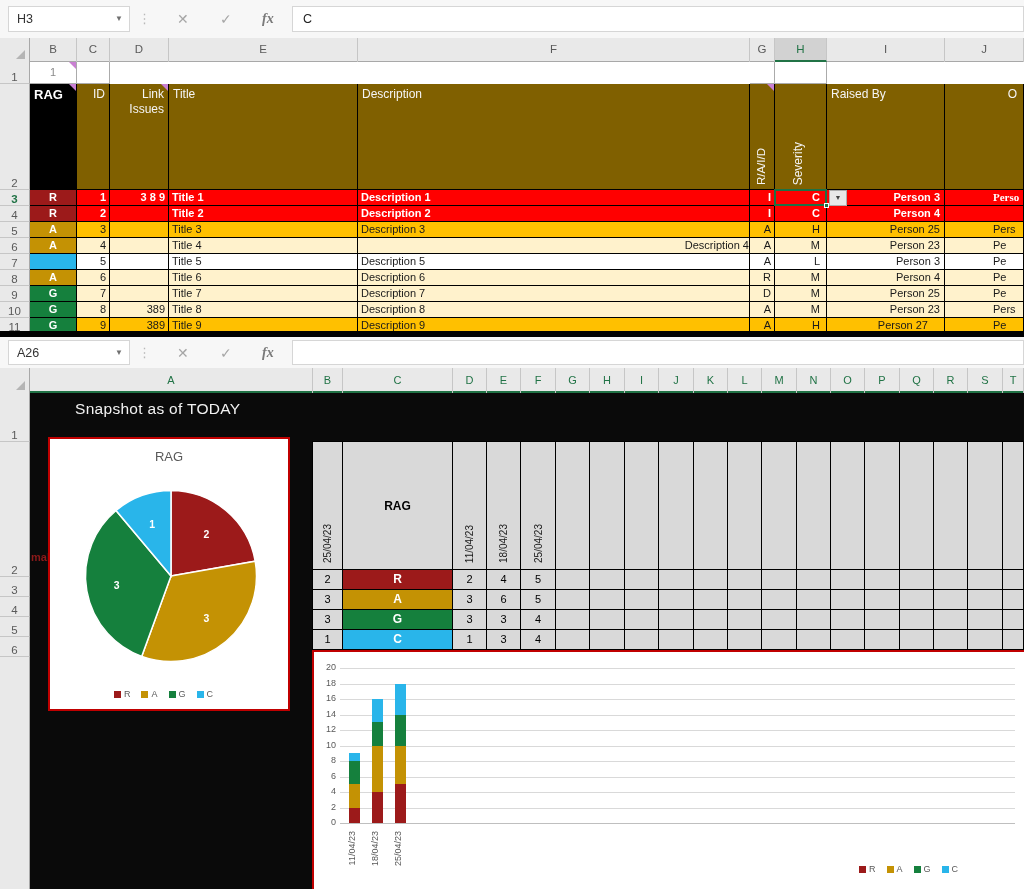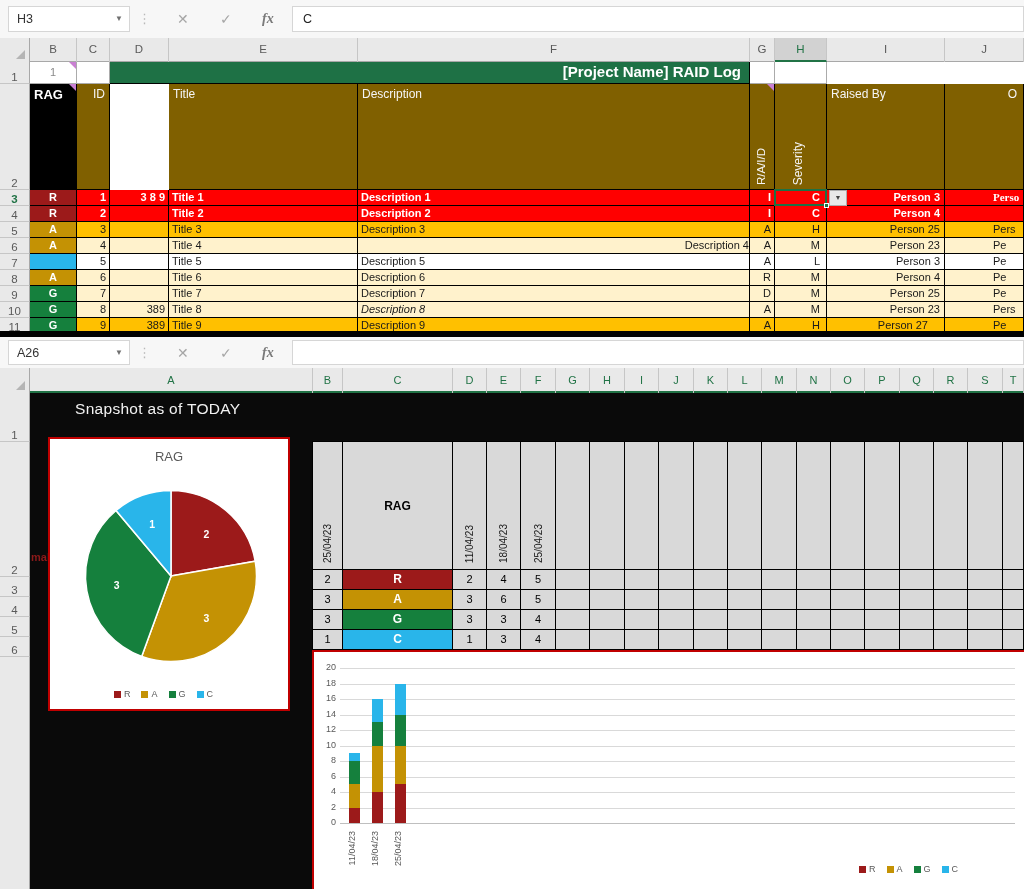--- a/index.html
+++ b/index.html
@@ -76,29 +76,32 @@
         <div style="position: absolute; left: 0px; top: 286px; width: 30px; height: 16px; background: rgb(233, 233, 233); border-bottom: 1px solid rgb(198, 198, 198); border-right: 1px solid rgb(168, 168, 168); display: flex; align-items: flex-end; justify-content: center; font-size: 11.5px; color: rgb(90, 90, 90);">9</div>
         <div style="position: absolute; left: 0px; top: 302px; width: 30px; height: 16px; background: rgb(233, 233, 233); border-bottom: 1px solid rgb(198, 198, 198); border-right: 1px solid rgb(168, 168, 168); display: flex; align-items: flex-end; justify-content: center; font-size: 11.5px; color: rgb(90, 90, 90);">10</div>
         <div style="position: absolute; left: 0px; top: 318px; width: 30px; height: 16px; background: rgb(233, 233, 233); border-bottom: 1px solid rgb(198, 198, 198); border-right: 1px solid rgb(168, 168, 168); display: flex; align-items: flex-end; justify-content: center; font-size: 11.5px; color: rgb(90, 90, 90);">11</div>
       </div>
 
   <div class="cell" style="left:30px;top:62px;width:47px;height:22px;background:#fff;border-right:1px solid #ABABAB;border-bottom:1px solid #ABABAB;text-align:center;line-height:21px;color:#8A8A8A;">
     <span>1</span>
     <span class="pflag"></span>
   </div>
   <div class="cell" style="left:77px;top:62px;width:33px;height:22px;background:#fff;border-right:1px solid #ABABAB;border-bottom:1px solid #ABABAB;"></div>
-  <div class="cell" style="left:110px;top:62px;width:640px;height:22px;background:#1E7145;color:#fff;font-weight:bold;font-size:15px;text-align:right;padding:2px 8px 0 0;border-right:1px solid #000;border-bottom:1px solid #000;">[Project Name] RAID Log</div>
   <div class="cell" style="left:750px;top:62px;width:25px;height:22px;background:#fff;border-right:1px solid #ABABAB;border-bottom:1px solid #ABABAB;"></div>
   <div class="cell" style="left:775px;top:62px;width:52px;height:22px;background:#fff;border-right:1px solid #ABABAB;border-bottom:1px solid #ABABAB;"></div>
 
   <div class="cell" style="left:30px;top:84px;width:47px;height:106px;background:#000;color:#fff;font-weight:bold;font-size:13px;padding:3px 4px;">
     <span>RAG</span>
     <span class="pflag"></span>
   </div>
   <div class="cell hdr2" style="left:77px;top:84px;width:33px;height:106px;text-align:right;">ID</div>
+  <div class="cell hdr2" style="left:110px;top:84px;width:59px;height:106px;text-align:right;white-space:normal;line-height:15px;">
+    <span>Link Issues</span>
+    <span class="pflag"></span>
+  </div>
   <div class="cell hdr2" style="left:169px;top:84px;width:189px;height:106px;">Title</div>
   <div class="cell hdr2" style="left:358px;top:84px;width:392px;height:106px;">Description</div>
   <div class="cell hdr2" style="left:750px;top:84px;width:25px;height:106px;">
     <span class="vtext" style="position:absolute;bottom:4px;left:4px;font-size:11.5px;">R/A/I/D</span>
     <span class="pflag"></span>
   </div>
   <div class="cell hdr2" style="left:775px;top:84px;width:52px;height:106px;">
     <span class="vtext" style="position:absolute;bottom:4px;left:16px;font-size:12px;">Severity</span>
   </div>
   <div class="cell hdr2" style="left:827px;top:84px;width:118px;height:106px;">Raised By</div>
@@ -180,21 +183,21 @@
           <div class="cell" style="position: absolute; left: 750px; width: 25px; top: 286px; height: 16px; background: rgb(255, 242, 204); color: rgb(26, 26, 26); text-align: right; padding-right: 3px;">D</div>
           <div class="cell" style="position: absolute; left: 775px; width: 52px; top: 286px; height: 16px; background: rgb(255, 242, 204); color: rgb(26, 26, 26); text-align: right; padding-right: 6px;">M</div>
           <div class="cell" style="position: absolute; left: 827px; width: 118px; top: 286px; height: 16px; background: rgb(255, 242, 204); color: rgb(26, 26, 26); text-align: right; padding-right: 4px;">Person 25</div>
           <div class="cell" style="position: absolute; left: 945px; width: 79px; top: 286px; height: 16px; background: rgb(255, 242, 204); color: rgb(26, 26, 26); padding-left: 48px;">Pe</div>
         </div>
         <div style="position: absolute; left: 0px; top: 0px; width: 0px; height: 0px;">
           <div class="cell" style="position: absolute; left: 30px; width: 47px; top: 302px; height: 16px; background: rgb(21, 128, 61); color: rgb(255, 255, 255); font-weight: bold; text-align: center;">G</div>
           <div class="cell" style="position: absolute; left: 77px; width: 33px; top: 302px; height: 16px; background: rgb(255, 242, 204); color: rgb(26, 26, 26); text-align: right; padding-right: 3px;">8</div>
           <div class="cell" style="position: absolute; left: 110px; width: 59px; top: 302px; height: 16px; background: rgb(255, 242, 204); color: rgb(26, 26, 26); text-align: right; padding-right: 3px;">389</div>
           <div class="cell" style="position: absolute; left: 169px; width: 189px; top: 302px; height: 16px; background: rgb(255, 242, 204); color: rgb(26, 26, 26); padding-left: 3px;">Title 8</div>
-          <div class="cell" style="position: absolute; left: 358px; width: 392px; top: 302px; height: 16px; background: rgb(255, 242, 204); color: rgb(26, 26, 26); padding-left: 3px; font-style: italic;">Description 8</div>
+          <div class="cell" style="position: absolute; left: 358px; width: 392px; top: 302px; height: 16px; background: rgb(255, 242, 204); color: rgb(26, 26, 26); padding-left: 3px;">Description 8</div>
           <div class="cell" style="position: absolute; left: 750px; width: 25px; top: 302px; height: 16px; background: rgb(255, 242, 204); color: rgb(26, 26, 26); text-align: right; padding-right: 3px;">A</div>
           <div class="cell" style="position: absolute; left: 775px; width: 52px; top: 302px; height: 16px; background: rgb(255, 242, 204); color: rgb(26, 26, 26); text-align: right; padding-right: 6px;">M</div>
           <div class="cell" style="position: absolute; left: 827px; width: 118px; top: 302px; height: 16px; background: rgb(255, 242, 204); color: rgb(26, 26, 26); text-align: right; padding-right: 4px;">Person 23</div>
           <div class="cell" style="position: absolute; left: 945px; width: 79px; top: 302px; height: 16px; background: rgb(255, 242, 204); color: rgb(26, 26, 26); padding-left: 48px;">Pers</div>
         </div>
         <div style="position: absolute; left: 0px; top: 0px; width: 0px; height: 0px;">
           <div class="cell" style="position: absolute; left: 30px; width: 47px; top: 318px; height: 16px; background: rgb(21, 128, 61); color: rgb(255, 255, 255); font-weight: bold; text-align: center;">G</div>
           <div class="cell" style="position: absolute; left: 77px; width: 33px; top: 318px; height: 16px; background: rgb(255, 192, 0); color: rgb(26, 26, 26); text-align: right; padding-right: 3px;">9</div>
           <div class="cell" style="position: absolute; left: 110px; width: 59px; top: 318px; height: 16px; background: rgb(255, 192, 0); color: rgb(26, 26, 26); text-align: right; padding-right: 3px;">389</div>
           <div class="cell" style="position: absolute; left: 169px; width: 189px; top: 318px; height: 16px; background: rgb(255, 192, 0); color: rgb(26, 26, 26); padding-left: 3px;">Title 9</div>

